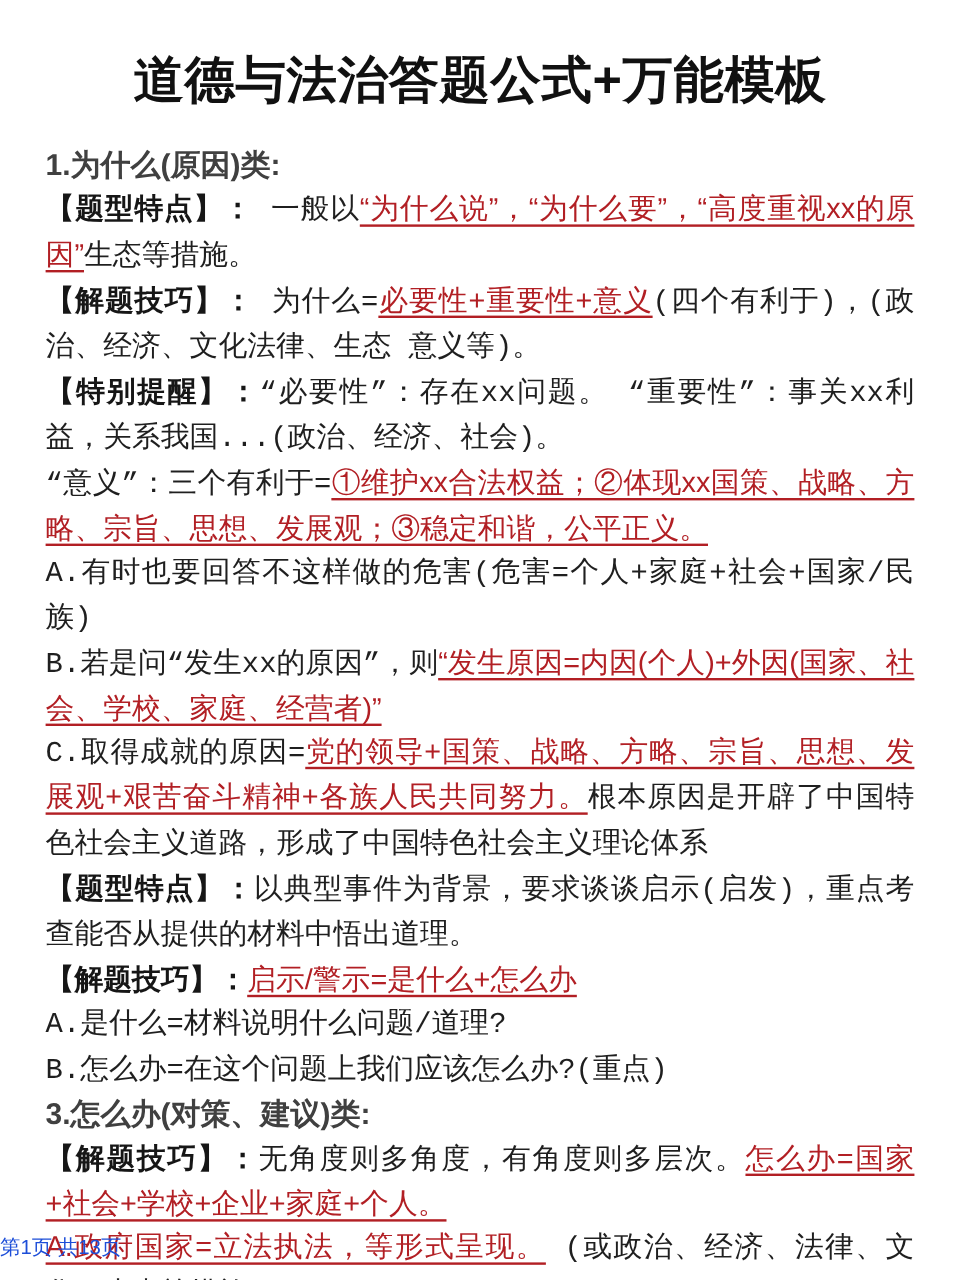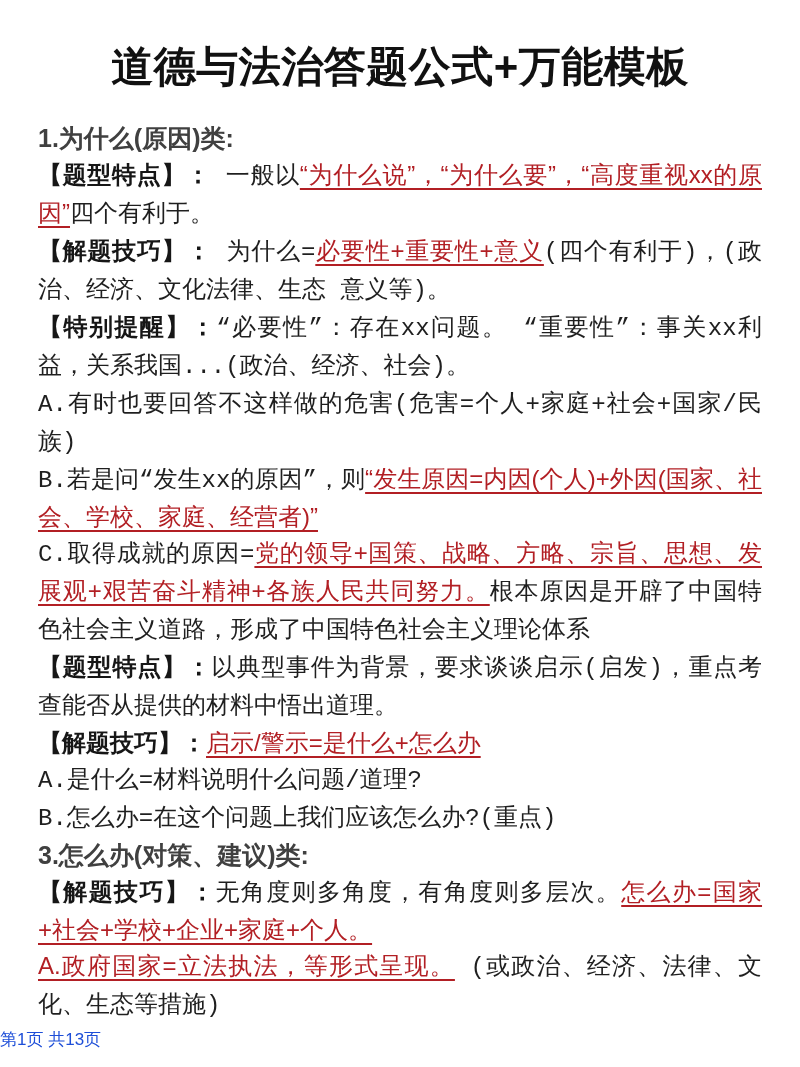--- a/index.html
+++ b/index.html
@@ -59,23 +59,24 @@
   }
 </style>
 </head>
 <body>
 
 <div class="page">
   <h1 class="doc-title">道德与法治答题公式+万能模板</h1>
 
   <div class="doc-body">
       <p class="para heading"><span class="run-red-bold">1.为什么(原因)类:</span></p>
-      <p class="para body"><span class="run-bold">【题型特点】：</span><span class="run-normal"> 一般以</span><span class="run-red-underline">“为什么说”，“为什么要”，“高度重视xx的原因”</span><span class="run-normal">四个有利于。</span></p>
+      <p class="para body"><span class="run-bold">【题型特点】：</span><span class="run-normal"> 一般以</span><span class="run-red-underline">“为什么说”，“为什么要”，“高度重视xx的原因”</span><span class="run-normal">生态等措施。</span></p>
       <p class="para body"><span class="run-bold">【解题技巧】：</span><span class="run-normal"> 为什么=</span><span class="run-red-underline">必要性+重要性+意义</span><span class="run-normal">(四个有利于)，(政治、经济、文化法律、生态 意义等)。</span></p>
       <p class="para body"><span class="run-bold">【特别提醒】：</span><span class="run-normal">“必要性”：存在xx问题。 “重要性”：事关xx利益，关系我国...(政治、经济、社会)。</span></p>
+      <p class="para body"><span class="run-normal"> “意义”：三个有利于=</span><span class="run-red-underline">①维护xx合法权益；②体现xx国策、战略、方略、宗旨、思想、发展观；③稳定和谐，公平正义。</span></p>
       <p class="para body"><span class="run-normal">A.有时也要回答不这样做的危害(危害=个人+家庭+社会+国家/民族)</span></p>
       <p class="para body"><span class="run-normal">B.若是问“发生xx的原因”，则</span><span class="run-red-underline">“发生原因=内因(个人)+外因(国家、社会、学校、家庭、经营者)”</span></p>
       <p class="para body"><span class="run-normal">C.取得成就的原因=</span><span class="run-red-underline">党的领导+国策、战略、方略、宗旨、思想、发展观+艰苦奋斗精神+各族人民共同努力。</span><span class="run-normal">根本原因是开辟了中国特色社会主义道路，形成了中国特色社会主义理论体系</span></p>
       <p class="para body"><span class="run-bold">【题型特点】：</span><span class="run-normal">以典型事件为背景，要求谈谈启示(启发)，重点考查能否从提供的材料中悟出道理。</span></p>
       <p class="para body"><span class="run-bold">【解题技巧】：</span><span class="run-red-underline">启示/警示=是什么+怎么办</span></p>
       <p class="para body"><span class="run-normal">A.是什么=材料说明什么问题/道理?</span></p>
       <p class="para body"><span class="run-normal">B.怎么办=在这个问题上我们应该怎么办?(重点)</span></p>
       <p class="para heading"><span class="run-red-bold">3.怎么办(对策、建议)类:</span></p>
       <p class="para body"><span class="run-bold">【解题技巧】：</span><span class="run-normal">无角度则多角度，有角度则多层次。</span><span class="run-red-underline">怎么办=国家+社会+学校+企业+家庭+个人。</span></p>
       <p class="para body"><span class="run-red-underline">A.政府国家=立法执法，等形式呈现。</span><span class="run-normal"> (或政治、经济、法律、文化、生态等措施)</span></p>

